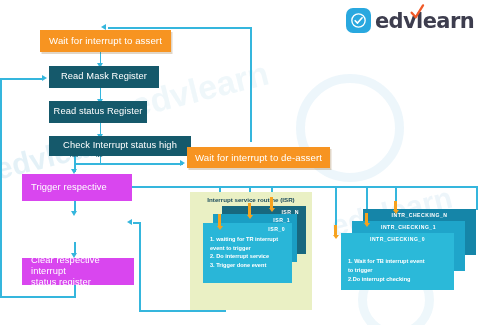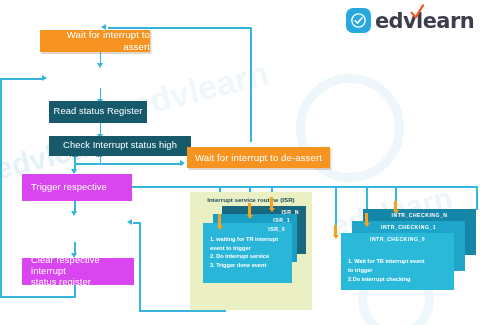--- a/index.html
+++ b/index.html
@@ -231,24 +231,27 @@
   <div class="ln lnv" style="left:366px; top:186px; height:28px;"></div>
   <div class="ln lnv" style="left:395px; top:186px; height:18px;"></div>
   <div class="ln lnv" style="left:476px; top:186px; height:24px;"></div>
 
   <div class="ln lnv" style="left:224px; top:300px; height:12px;"></div>
   <div class="ln lnh" style="left:139px; top:310px; width:86px;"></div>
   <div class="ln lnv" style="left:139px; top:222px; height:89px;"></div>
   <div class="ln lnh" style="left:133px; top:222px; width:7px;"></div>
   <div class="arw left" style="left:127px; top:219px;"></div>
 
-  <div class="node orange shadow" style="left:40px; top:30px; width:110px; height:22px;text-align:right;">
+  <div class="node orange shadow" style="left:40px; top:30px; width:131px; height:22px;text-align:right;">
     <span>Wait for interrupt to assert</span>
   </div>
 
+  <div class="node teal" style="left:49px; top:66px; width:110px; height:22px;">
+    <span>Read Mask Register</span>
+  </div>
 
   <div class="node teal" style="left:49px; top:101px; width:98px; height:22px;">
     <span>Read status Register</span>
   </div>
 
   <div class="node teal" style="left:49px; top:136px; width:142px; height:20px;">
     <span>Check Interrupt status high</span>
   </div>
 
   <div class="node orange shadow" style="left:187px; top:147px; width:143px; height:21px;">

